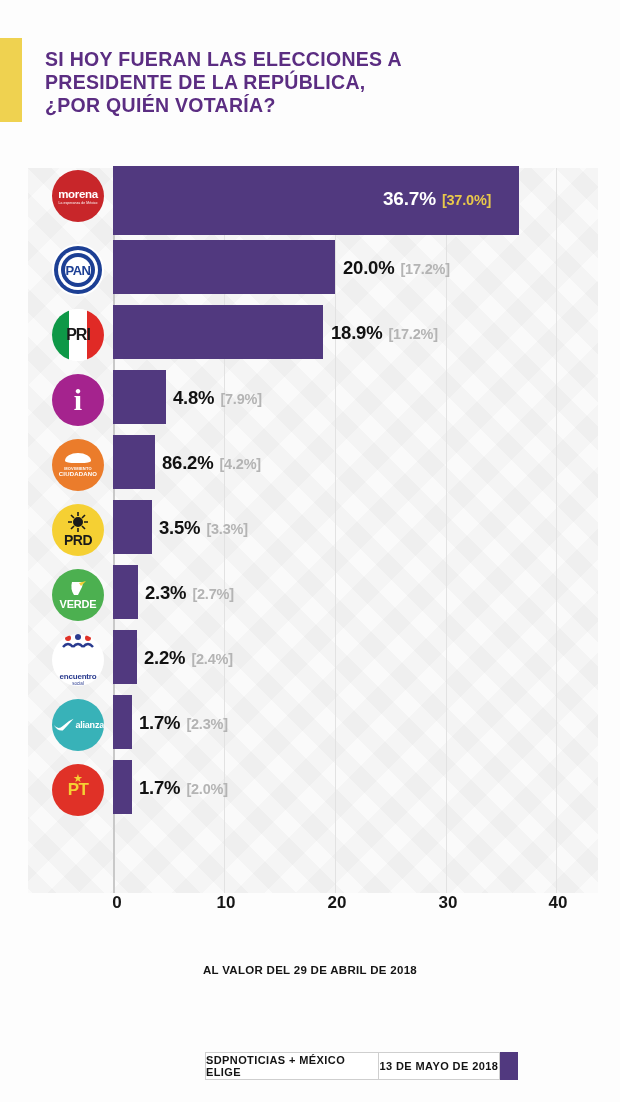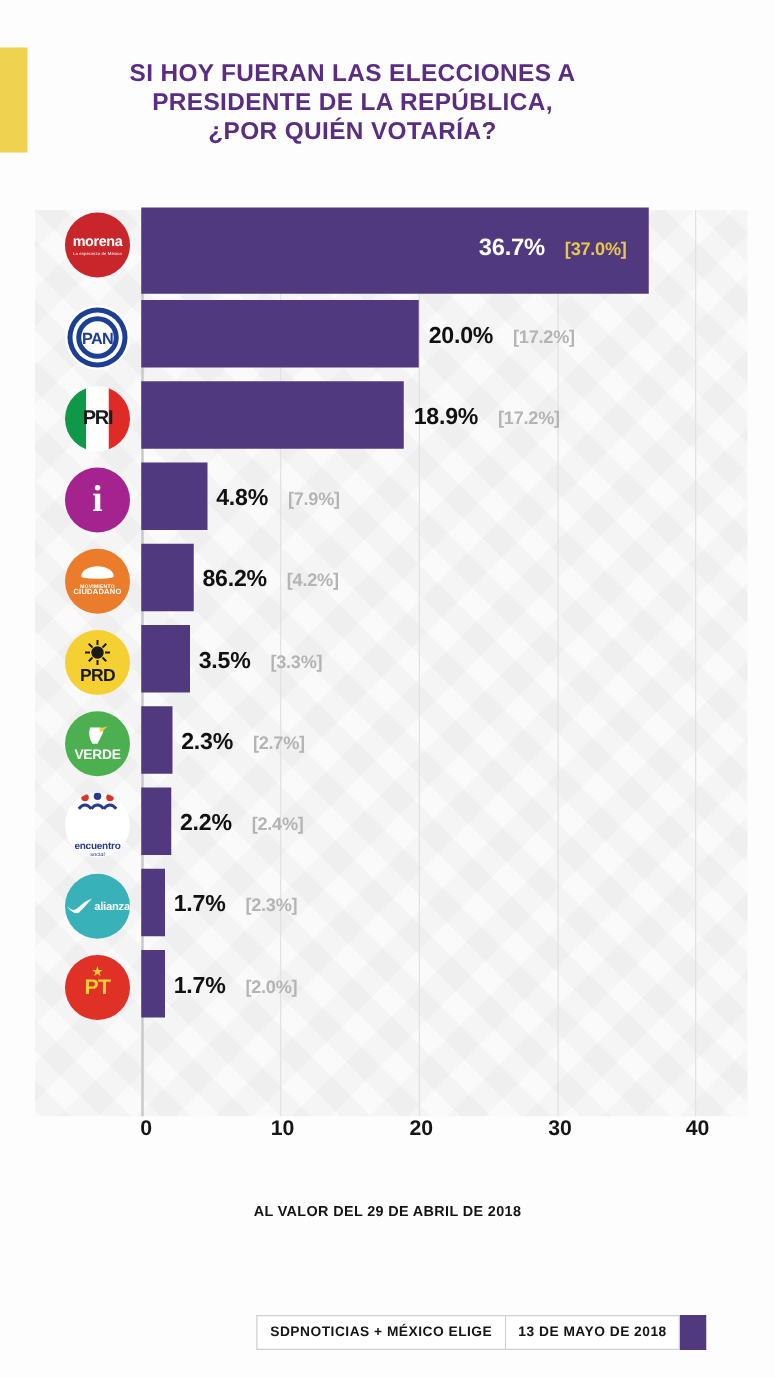--- a/index.html
+++ b/index.html
@@ -7,23 +7,23 @@
     width:620px;height:1102px;
     background:#ffffff;
     font-family:"Liberation Sans",sans-serif;
     overflow:hidden;position:relative;
   }
   #page{position:absolute;inset:0;background:#fdfdfd;}
 
   
   .accent-bar{position:absolute;left:0;top:38px;width:22px;height:84px;background:#efd250;}
   .title{
-    position:absolute;left:32px;top:48px;width:500px;
+    position:absolute;left:45px;top:48px;width:500px;
     color:#5b2d82;font-weight:bold;font-size:19.5px;line-height:23px;
-    letter-spacing:.3px;text-transform:uppercase;text-align:center;
+    letter-spacing:.3px;text-transform:uppercase;
   }
   .title div{white-space:nowrap;}
 
   
   #chart{position:absolute;left:0;top:160px;width:568px;height:740px;text-align:right;}
   .chart-bg{
     position:absolute;left:28px;top:8px;width:570px;height:725px;
     background:#fafafa;
     background-image:
       linear-gradient(135deg,rgba(0,0,0,.018) 25%,transparent 25%,transparent 50%,rgba(0,0,0,.018) 50%,rgba(0,0,0,.018) 75%,transparent 75%),
@@ -34,38 +34,38 @@
   .axisline{position:absolute;top:8px;width:1.5px;height:725px;background:#c9c9c9;}
 
   .row{position:absolute;left:0;height:62px;width:620px;}
   .logo{
     position:absolute;left:52px;top:4px;width:52px;height:52px;border-radius:50%;
     display:flex;align-items:center;justify-content:center;overflow:hidden;
   }
   .bar{position:absolute;left:113px;background:#51397f;}
   .val{
     position:absolute;white-space:nowrap;font-weight:bold;
-    display:flex;align-items:baseline;gap:16px;
+    display:flex;align-items:baseline;gap:6px;
   }
   .val .main{font-size:18.5px;color:#111111;letter-spacing:-.2px;}
   .val .prev{font-size:14.5px;color:#b4b4b4;letter-spacing:-.2px;}
   .row.inbar .val .main{color:#ffffff;font-size:19px;}
   .row.inbar .val .prev{color:#e8c84a;font-weight:bold;}
 
   
   #axis{position:absolute;left:0;top:893px;width:620px;height:30px;}
   .tick{position:absolute;top:0;font-weight:bold;font-size:17px;color:#161616;transform:translateX(-50%);}
 
   
   .note{
     position:absolute;left:0;top:962px;width:620px;text-align:center;
     font-weight:bold;font-size:11.5px;line-height:16px;color:#141414;
     letter-spacing:.3px;text-transform:uppercase;
   }
-  #footer{position:absolute;left:205px;top:1052px;width:360px;height:28px;display:flex;align-items:stretch;}
+  #footer{position:absolute;left:205px;top:1052px;width:313px;height:28px;display:flex;align-items:stretch;}
   .fbox{
     border:1px solid #cfcfcf;background:#ffffff;
     display:flex;align-items:center;justify-content:center;
     font-weight:bold;font-size:11px;letter-spacing:.4px;color:#141414;
     text-transform:uppercase;
   }
   .fbox.a{width:208px;}
   .fbox.b{width:145px;border-left:none;}
   .fswatch{width:22px;background:#51397f;}
   .morena-l{background:#c8262a;flex-direction:column;}

